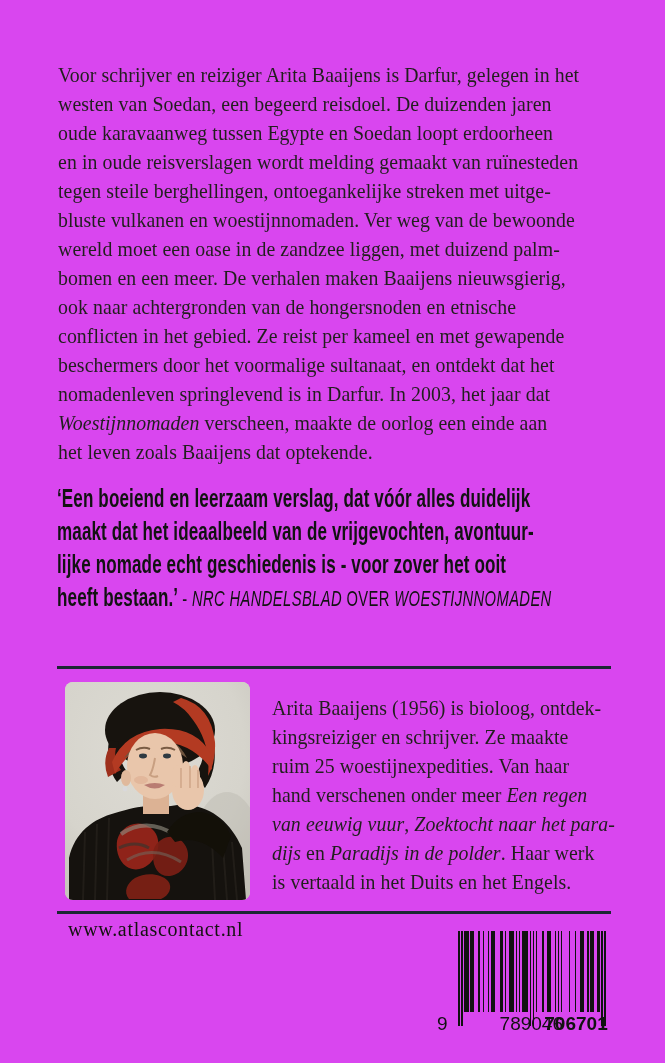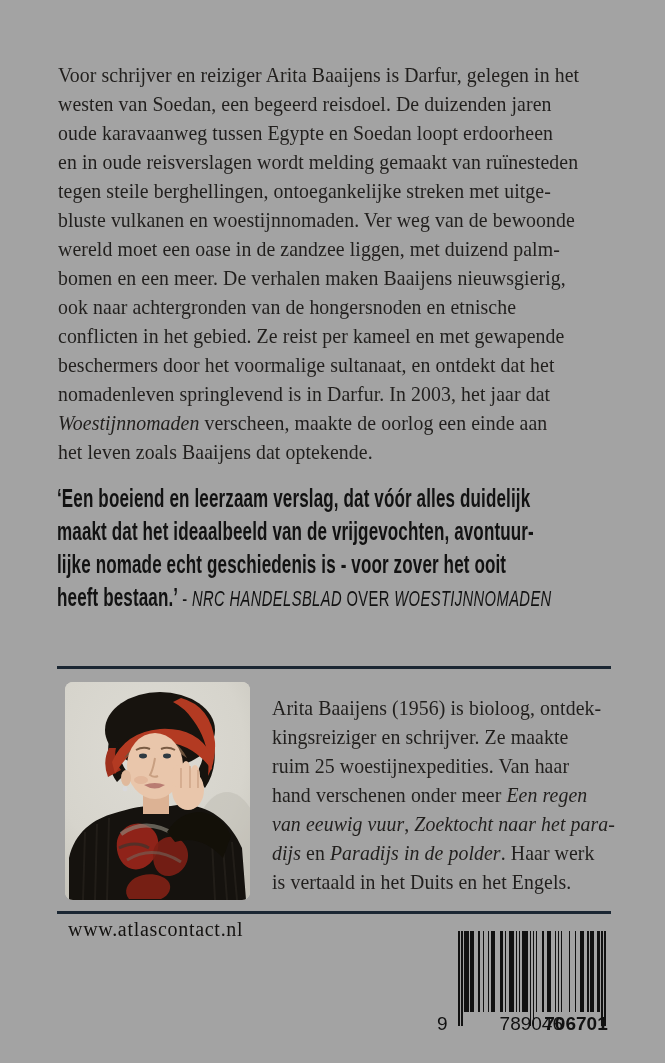--- a/index.html
+++ b/index.html
@@ -1,17 +1,17 @@
 <!DOCTYPE html>
 <html><head>
 <meta charset="utf-8">
 <style>
   html,body{margin:0;padding:0;background:#888;overflow:hidden;}
   .page{
-    position:relative;width:665px;height:1063px;background:#a3a3a3;
+    position:relative;width:665px;height:1063px;background:#d946ef;
     overflow:hidden;font-family:"Liberation Serif", serif;color:var(--text,#211f1d);
     margin:0 auto;
   }
   .line{white-space:nowrap;}
   .i{font-style:italic;}
 
   
   .blurb{
     position:absolute;left:58px;top:60px;width:620px;
     font-size:22px;line-height:29px;letter-spacing:0.1px;

